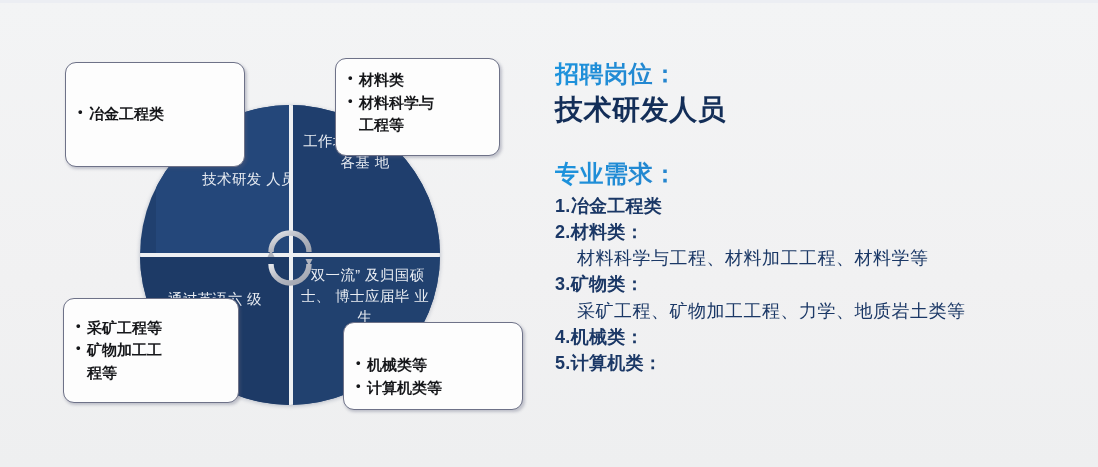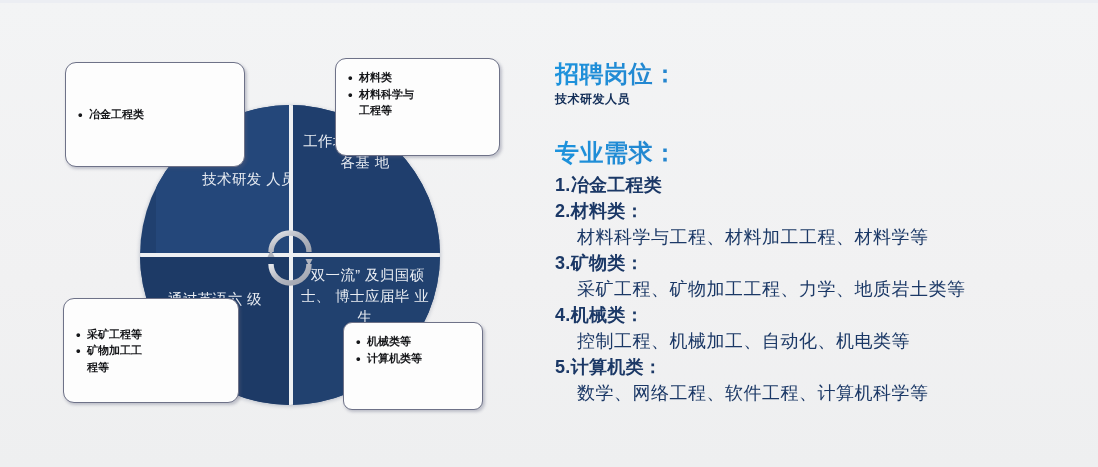--- a/index.html
+++ b/index.html
@@ -76,62 +76,62 @@
   }
 
   
   .box{
     position:absolute;
     background:#fdfdfd;
     border:1.3px solid #6e7288;
     border-radius:11px;
     box-shadow:1.5px 2px 3px rgba(90,95,120,.33);
     padding:10px 12px;
-    font-size:11px;
+    font-size:15px;
     line-height:1.5;
     color:#16171a;
     font-weight:bold;
     z-index:2;
   }
   .box ul{ list-style:none; }
   .box li{
     position:relative;
     padding-left:11px;
     white-space:pre-line;
   }
   .box li::before{
     content:"•";
     position:absolute; left:0; top:-1px;
     font-size:13px;
   }
   #box-tl{ left:10px;  top:12px;  width:180px; height:105px; display:flex; align-items:center; }
   #box-tr{ left:280px; top:8px;   width:165px; min-height:98px; }
   #box-bl{ left:8px;   top:248px; width:176px; min-height:105px; display:flex; align-items:center; }
-  #box-br{ left:288px; top:272px; width:140px; min-height:88px; display:flex; align-items:flex-start;border-radius:9px; }
+  #box-br{ left:288px; top:272px; width:180px; min-height:88px; display:flex; align-items:flex-end; }
 
   
   #panel{
     position:absolute;
     left:555px; top:58px;
     width:500px;
   }
   .heading{
     font-size:24px;
     font-weight:bold;
     letter-spacing:.5px;
     line-height:1.32;
     background-image:linear-gradient(100deg,#1c93dd 0%,#2a7cc4 38%,#20508f 70%,#15315e 100%);
     -webkit-background-clip:text;
     background-clip:text;
     color:transparent;
     -webkit-text-fill-color:transparent;
     margin-bottom:1px;
   }
   .subhead{
-    font-size:12px;
+    font-size:28px;
     font-weight:bold;
     color:#132e58;
     letter-spacing:.5px;
     line-height:1.35;
   }
   #gap1{ height:30px; }
   ol.needs{
     list-style:none;
     margin-top:3px;
   }
@@ -250,21 +250,19 @@
       <li>
         <span class="num">2.</span><span>材料类：</span>
         <span class="sub">材料科学与工程、材料加工工程、材料学等</span>
       </li>
       <li>
         <span class="num">3.</span><span>矿物类：</span>
         <span class="sub">采矿工程、矿物加工工程、力学、地质岩土类等</span>
       </li>
       <li>
         <span class="num">4.</span><span>机械类：</span>
-        <span class="sub">控制工程、机械加工、自动化、机电类等</span>
       </li>
       <li>
         <span class="num">5.</span><span>计算机类：</span>
-        <span class="sub">数学、网络工程、软件工程、计算机科学等</span>
       </li>
     </ol>
   </div>
 </div>
 
 </body></html>

